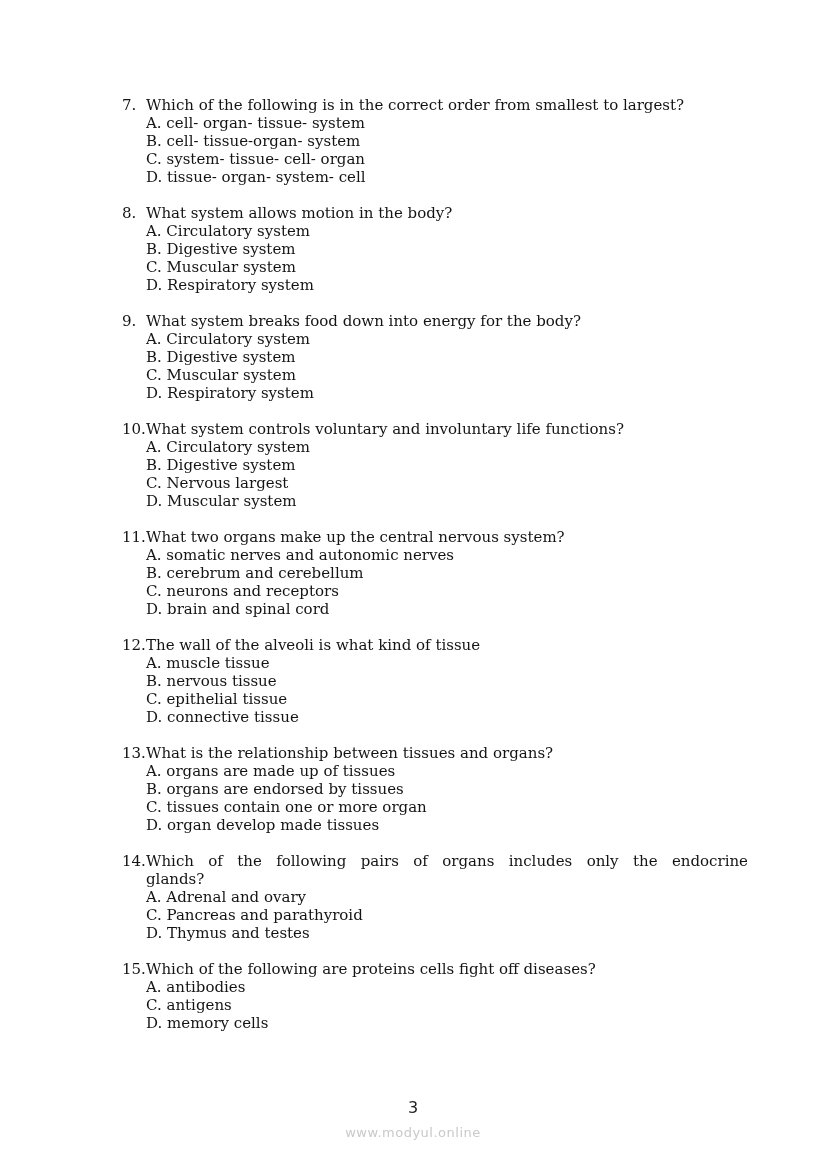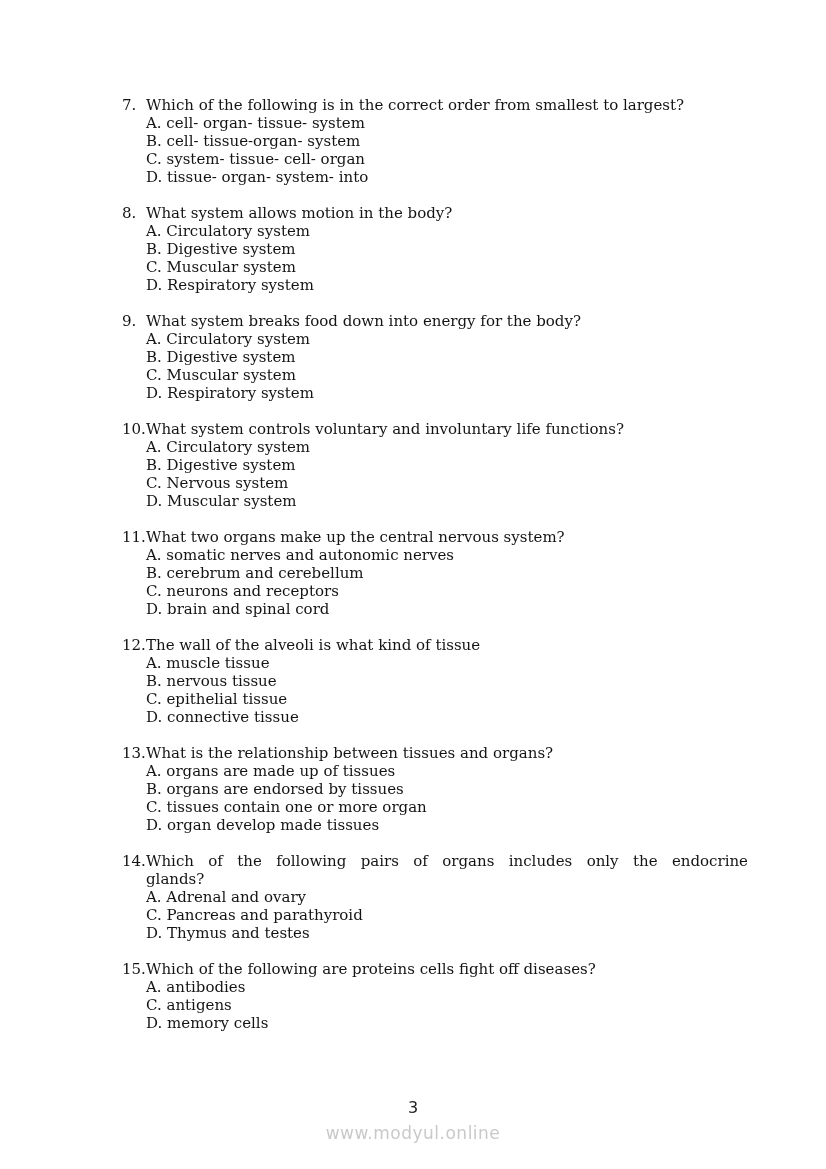--- a/index.html
+++ b/index.html
@@ -37,42 +37,42 @@
   }
   .page-number {
     font-family: "DejaVu Sans", "Liberation Sans", sans-serif;
     font-size: 16px;
     line-height: 18px;
     color: #222222;
   }
   .watermark {
     margin-top: 7px;
     font-family: "DejaVu Sans", "Liberation Sans", sans-serif;
-    font-size: 17px;
+    font-size: 13px;
     line-height: 18px;
     letter-spacing: 0.5px;
     color: #c9c9c9;
   }
 </style>
 </head>
 <body>
 
 <div class="page" style="color: rgb(20, 20, 20);">
   <main class="questions" id="questions-list">
       <div class="question">
         <div class="q-line">
           <span class="q-num">7.</span>
           <div class="q-text">
             <div class="q-text-line">Which of the following is in the correct order from smallest to largest?</div>
           </div>
         </div>
         <div class="option">A. cell- organ- tissue- system</div>
         <div class="option">B. cell- tissue-organ- system</div>
         <div class="option">C. system- tissue- cell- organ</div>
-        <div class="option">D. tissue- organ- system- into</div>
+        <div class="option">D. tissue- organ- system- cell</div>
       </div>
       <div class="question">
         <div class="q-line">
           <span class="q-num">8.</span>
           <div class="q-text">
             <div class="q-text-line">What system allows motion in the body?</div>
           </div>
         </div>
         <div class="option">A. Circulatory system</div>
         <div class="option">B. Digestive system</div>
@@ -93,21 +93,21 @@
       </div>
       <div class="question">
         <div class="q-line">
           <span class="q-num">10.</span>
           <div class="q-text">
             <div class="q-text-line">What system controls voluntary and involuntary life functions?</div>
           </div>
         </div>
         <div class="option">A. Circulatory system</div>
         <div class="option">B. Digestive system</div>
-        <div class="option">C. Nervous system</div>
+        <div class="option">C. Nervous largest</div>
         <div class="option">D. Muscular system</div>
       </div>
       <div class="question">
         <div class="q-line">
           <span class="q-num">11.</span>
           <div class="q-text">
             <div class="q-text-line">What two organs make up the central nervous system?</div>
           </div>
         </div>
         <div class="option">A. somatic nerves and autonomic nerves</div>

